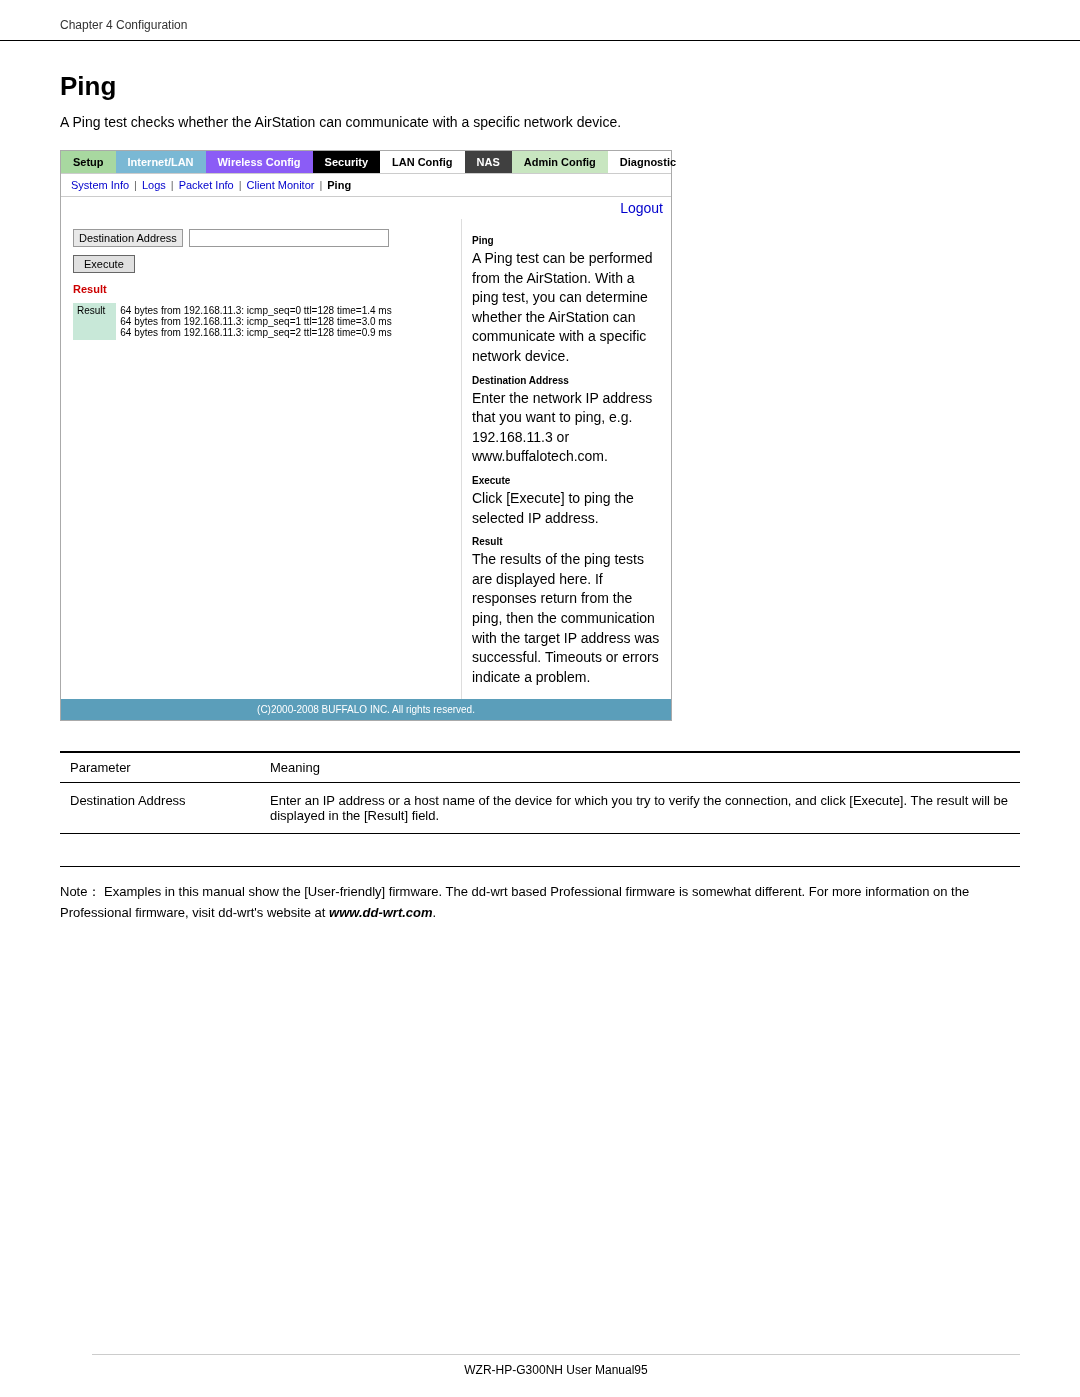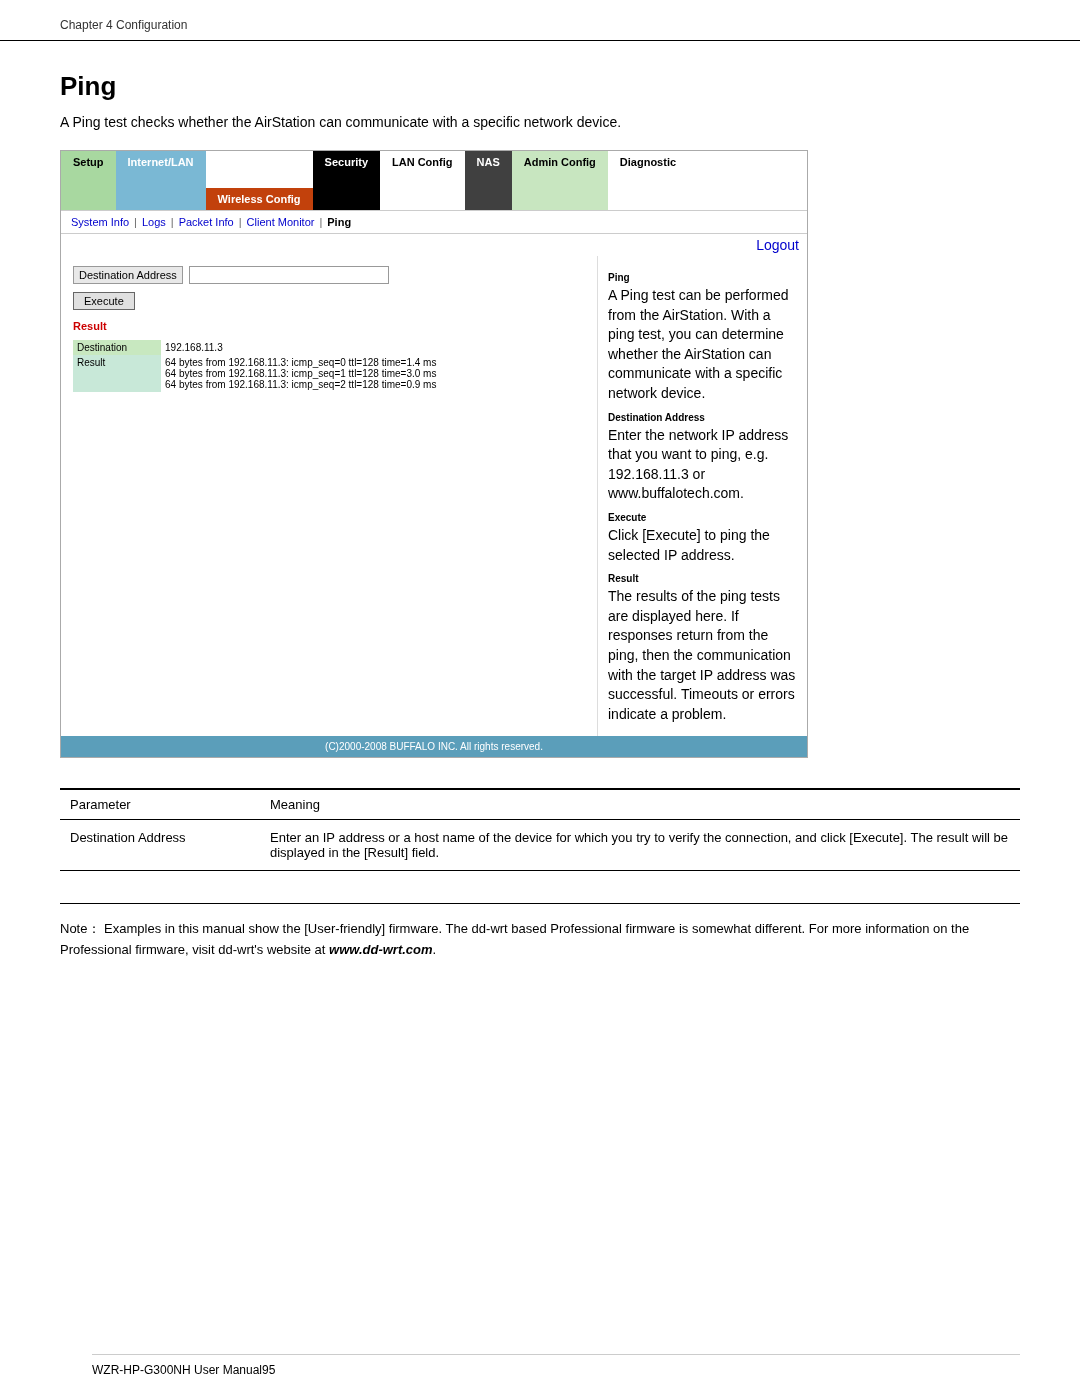--- a/index.html
+++ b/index.html
@@ -34,21 +34,21 @@
 
     .page-subtitle {
       font-size: 14px;
       margin-bottom: 20px;
       color: #000;
     }
 
     
     .router-ui {
       border: 1px solid #aaa;
-      width: 748px;
+      width: 612px;
       background: #fff;
       margin-bottom: 30px;
     }
 
     
     .nav-bar {
       display: flex;
       background: #fff;
       border-bottom: 1px solid #ccc;
     }
@@ -66,23 +66,22 @@
       background: #a8d8a0;
       color: #000;
     }
 
     .nav-item.active-blue {
       background: #7ab8d4;
       color: #fff;
     }
 
     .nav-item.active-teal {
-      background: #c2410c;
+      background: #8b5cf6;
       color: #fff;
-      margin-top: 37px;
     }
 
     .nav-item.highlight-green {
       background: #c8e6c0;
       color: #000;
     }
 
     .nav-item.highlight-orange {
       background: #000000;
       color: #fff;
@@ -299,21 +298,21 @@
       line-height: 1.6;
     }
 
     
     .page-footer {
       position: absolute;
       bottom: 20px;
       left: 60px;
       right: 60px;
       display: flex;
-      justify-content: flex-start;
+      justify-content: center;
       font-size: 12px;
       border-top: 1px solid #ccc;
       padding-top: 8px;
       margin-left: 32px;
     }
 
     .bold-italic {
       font-weight: bold;
       font-style: italic;
     }
@@ -369,24 +368,20 @@
         </div>
 
         <div style="margin-bottom:10px;">
           <button class="execute-btn">Execute</button>
         </div>
 
         <div class="result-label">Result</div>
 
         <table class="result-table">
           <tbody>
-              <tr>
-            <td class="result-dest-label">Destination</td>
-            <td class="result-dest-value">192.168.11.3</td>
-          </tr>
           <tr>
             <td class="result-row-label">Result</td>
             <td class="result-row-data">
               <div>64 bytes from 192.168.11.3: icmp_seq=0 ttl=128 time=1.4 ms</div>
               <div>64 bytes from 192.168.11.3: icmp_seq=1 ttl=128 time=3.0 ms</div>
               <div>64 bytes from 192.168.11.3: icmp_seq=2 ttl=128 time=0.9 ms</div>
             </td>
           </tr>
         </tbody>
           </table>

